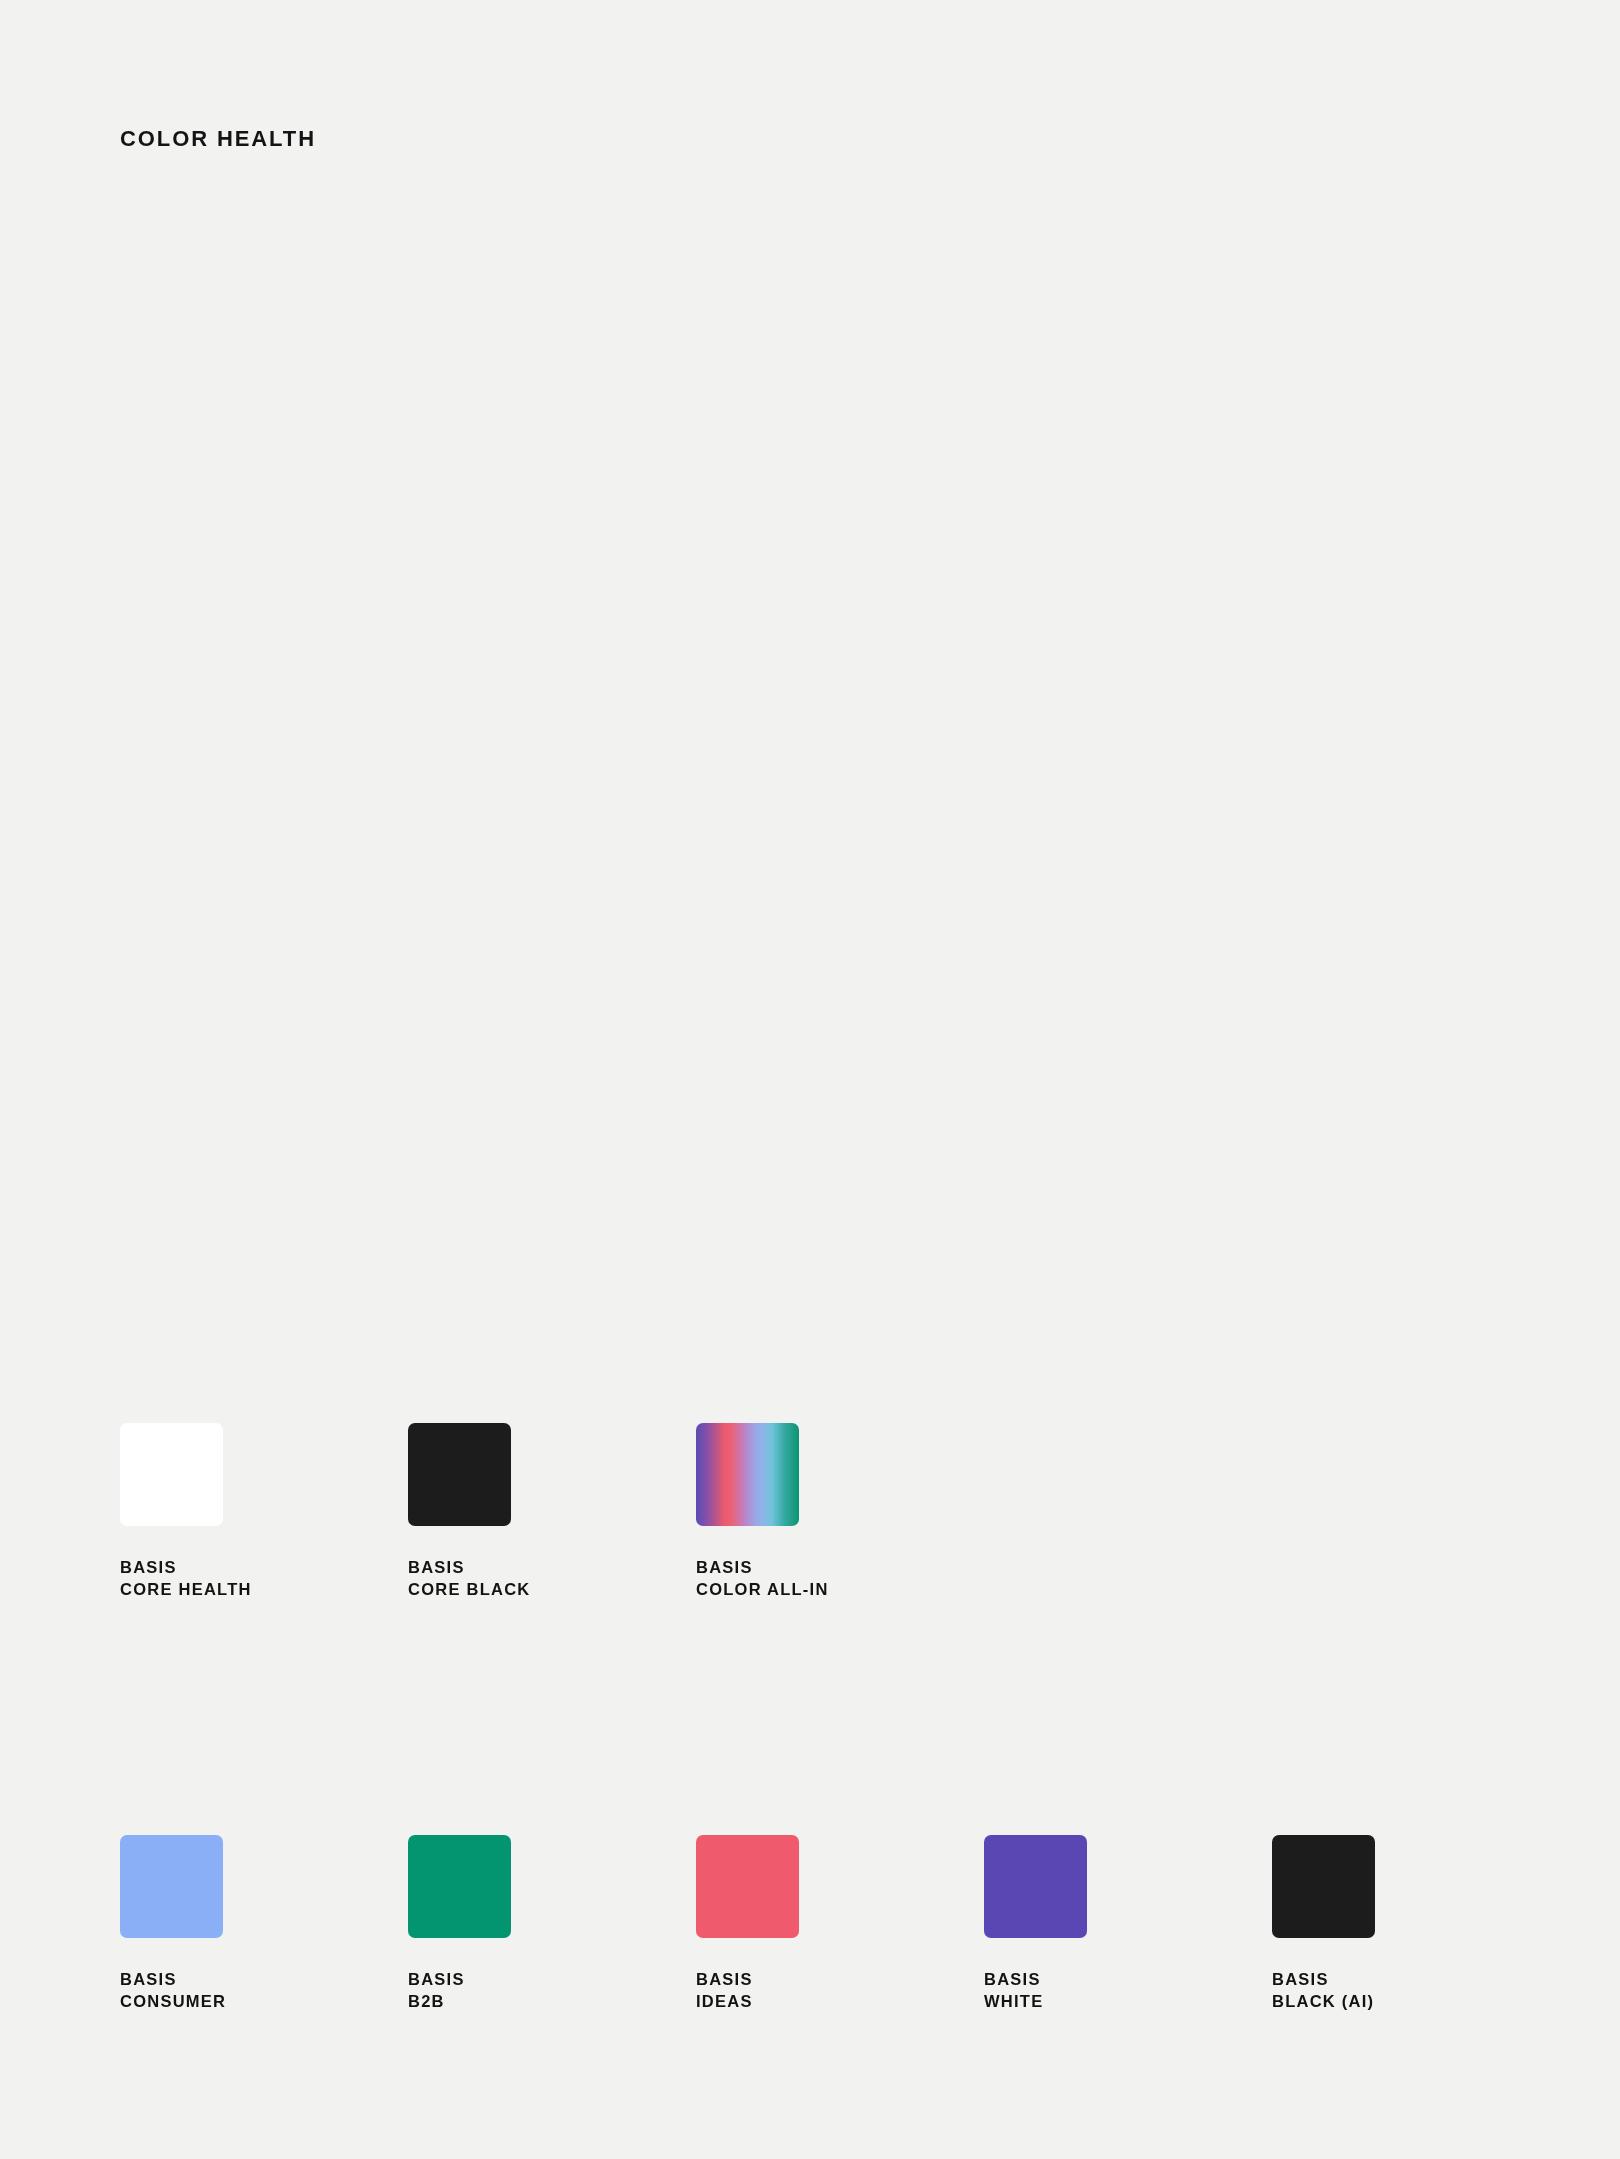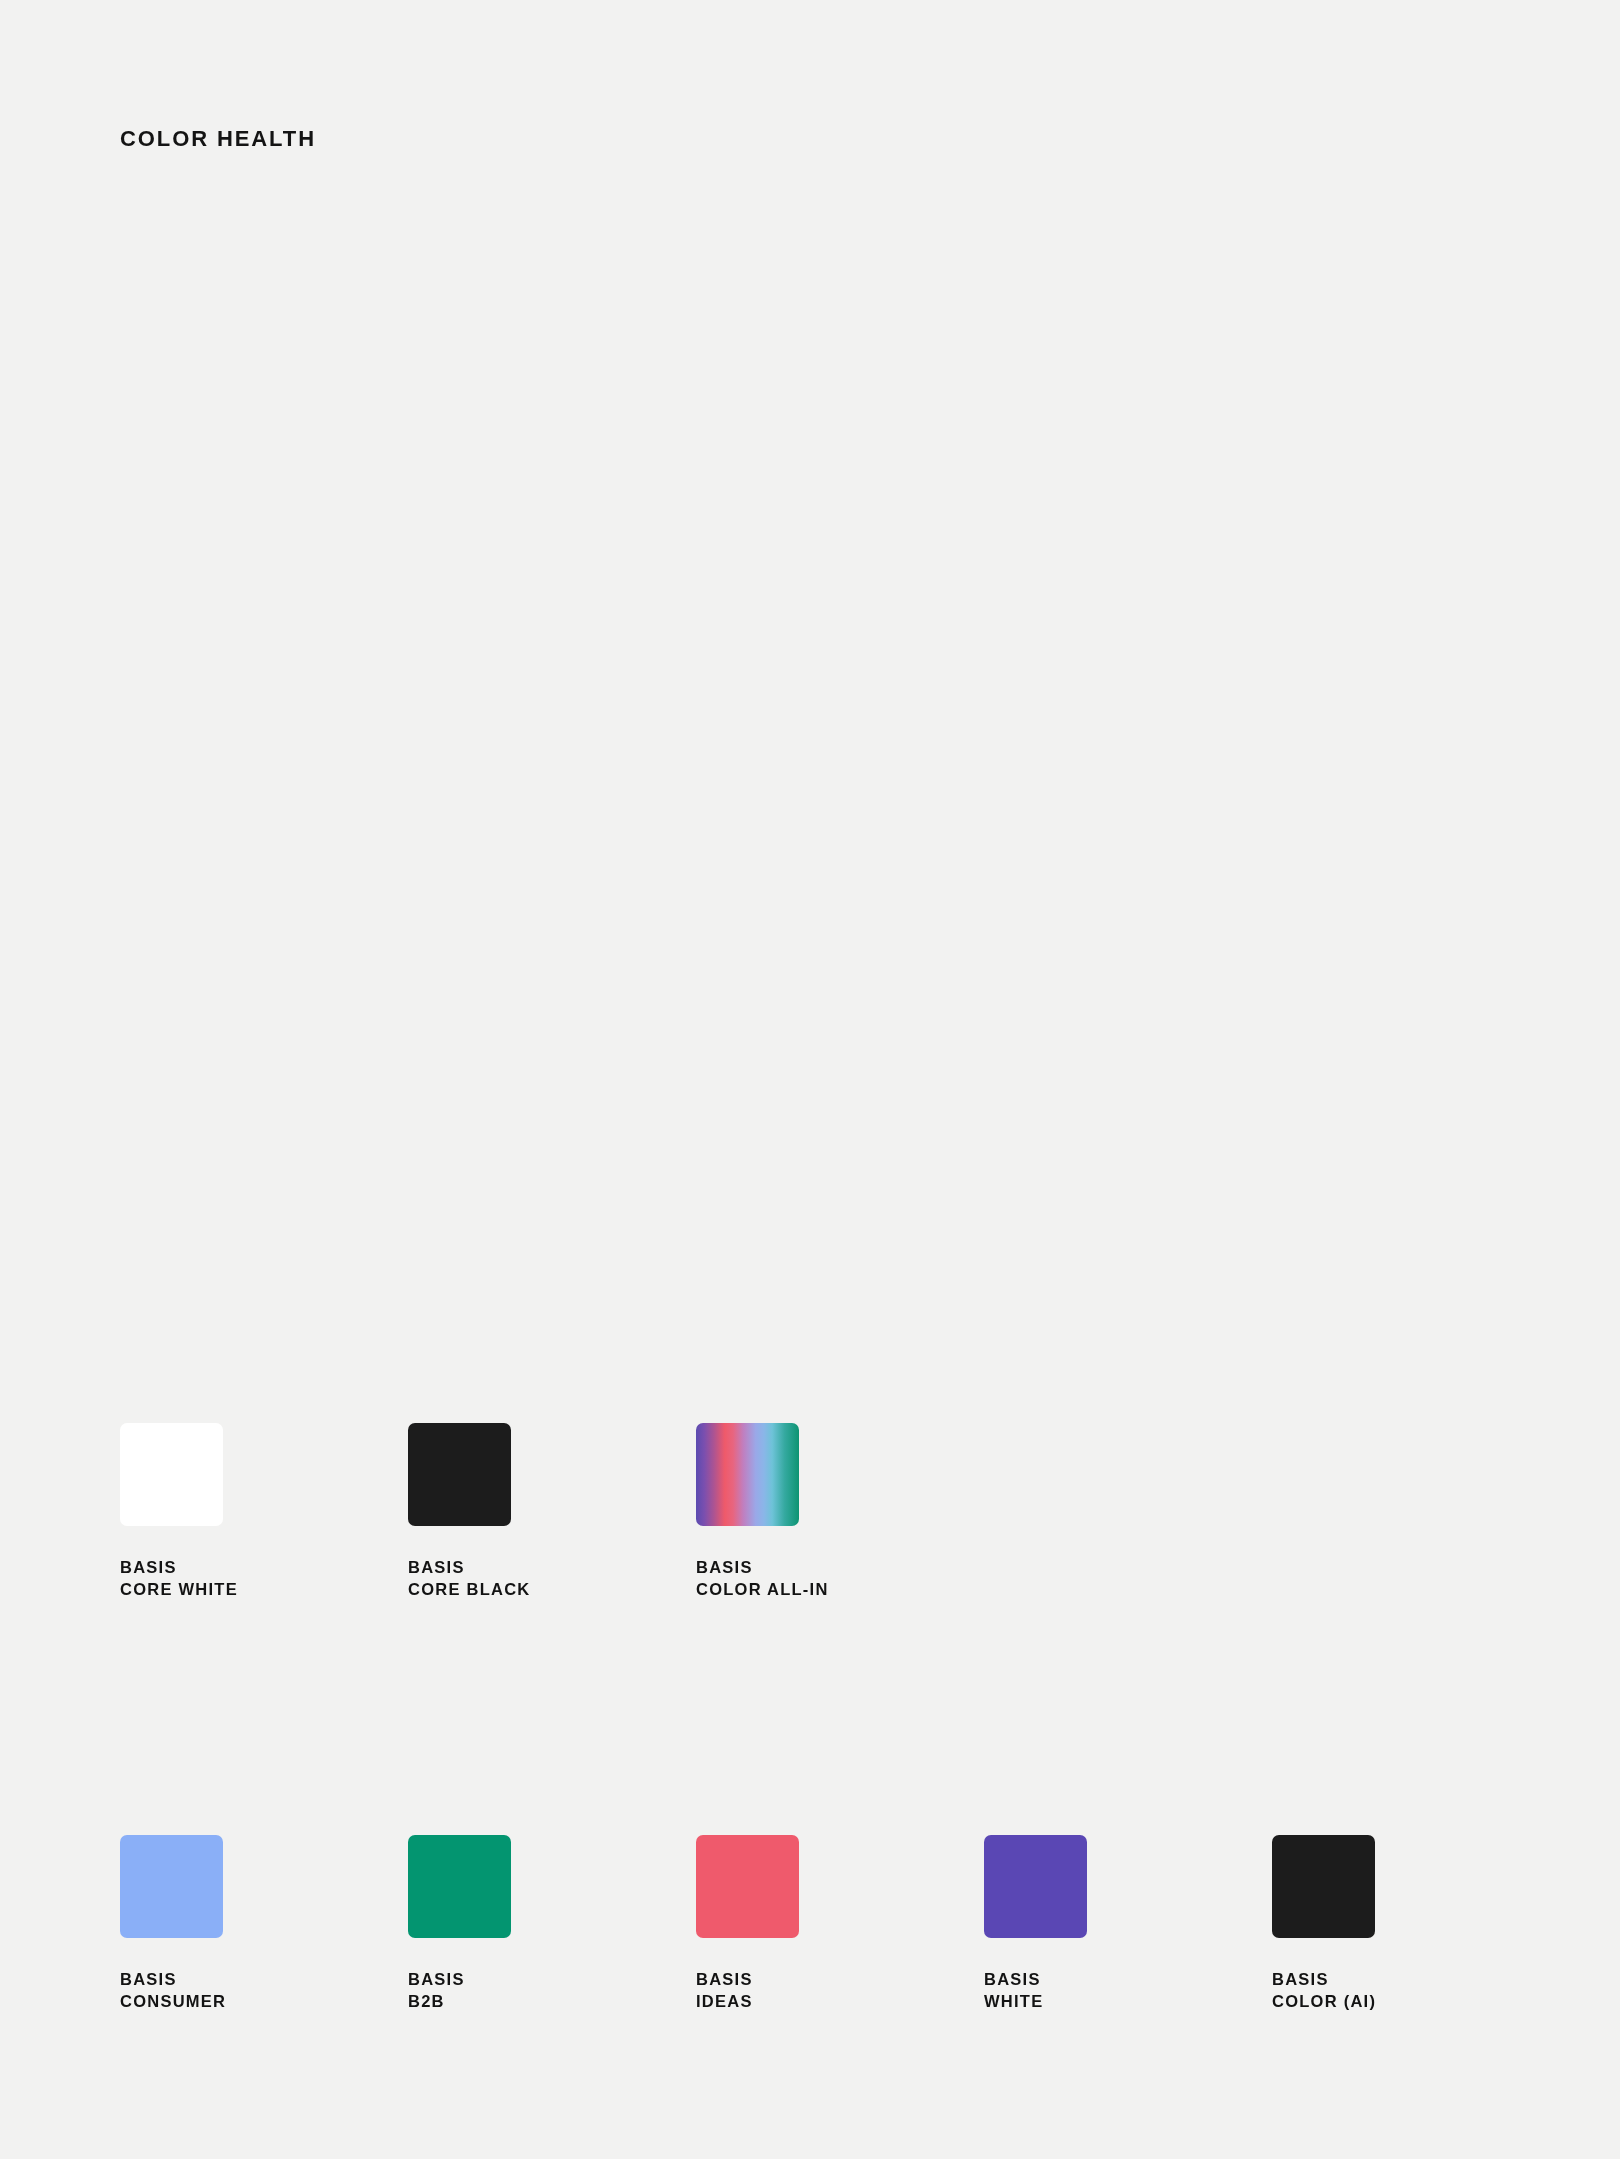--- a/index.html
+++ b/index.html
@@ -72,21 +72,21 @@
 <h1 class="page-title">COLOR HEALTH</h1>
 
 <div class="swatch-grid">
 
   <div class="swatch-row row-1">
 
     <div class="swatch-cell">
       <div class="swatch-chip" style="background: rgb(255, 255, 255);"></div>
       <div class="swatch-label">
         <span class="line-1">BASIS</span>
-        <span class="line-2">CORE WHITE</span>
+        <span class="line-2">CORE HEALTH</span>
       </div>
     </div>
 
     <div class="swatch-cell">
       <div class="swatch-chip" style="background: rgb(28, 28, 28);"></div>
       <div class="swatch-label">
         <span class="line-1">BASIS</span>
         <span class="line-2">CORE BLACK</span>
       </div>
     </div>
@@ -132,19 +132,19 @@
       <div class="swatch-label">
         <span class="line-1">BASIS</span>
         <span class="line-2">WHITE</span>
       </div>
     </div>
 
     <div class="swatch-cell">
       <div class="swatch-chip" style="background: rgb(28, 28, 28);"></div>
       <div class="swatch-label">
         <span class="line-1">BASIS</span>
-        <span class="line-2">COLOR (AI)</span>
+        <span class="line-2">BLACK (AI)</span>
       </div>
     </div>
 
   </div>
 
 </div>
 
 </body></html>

